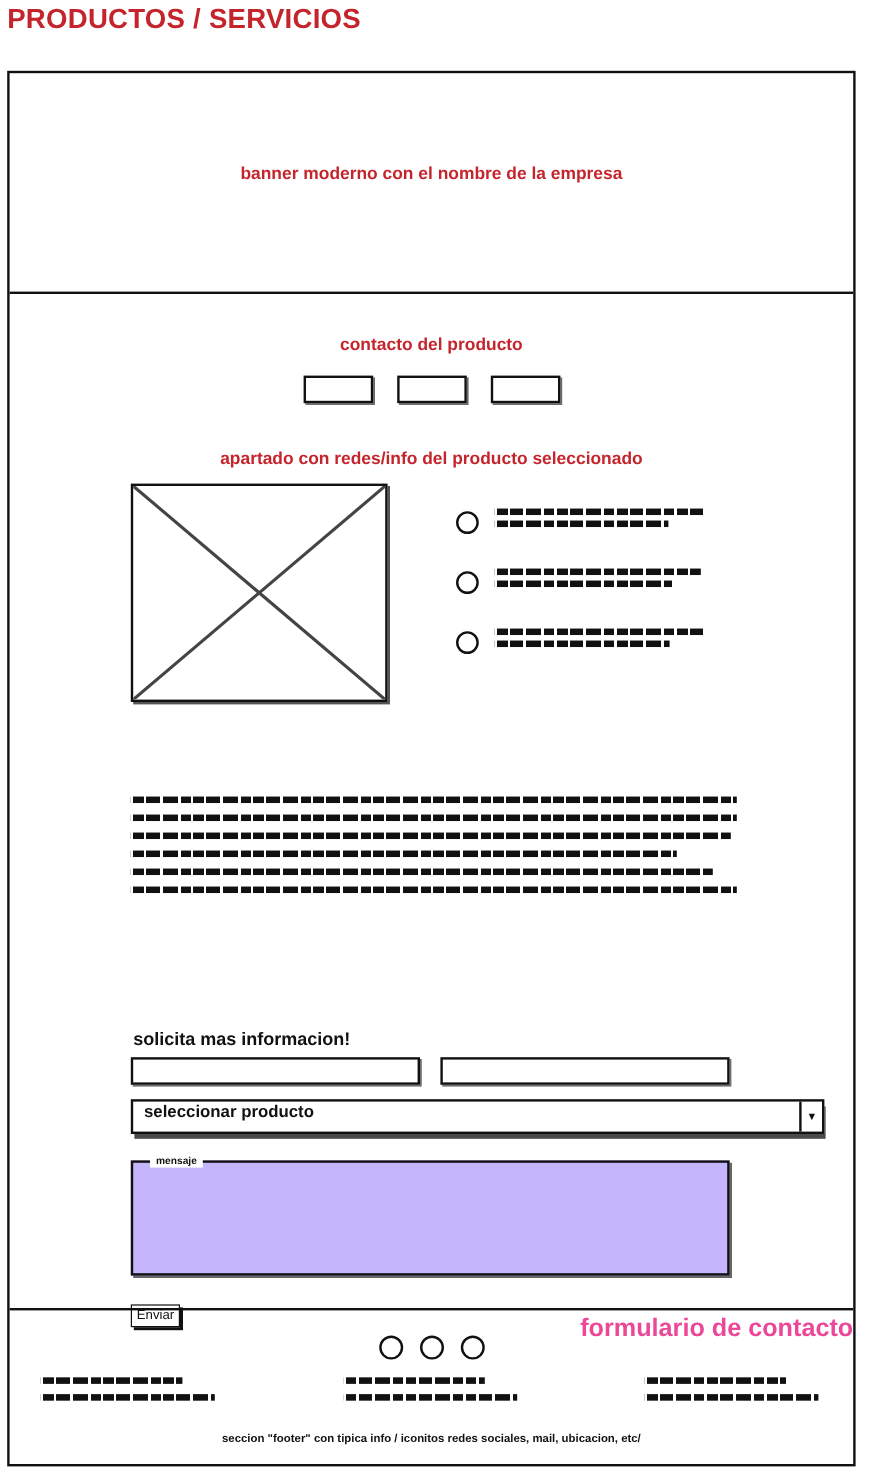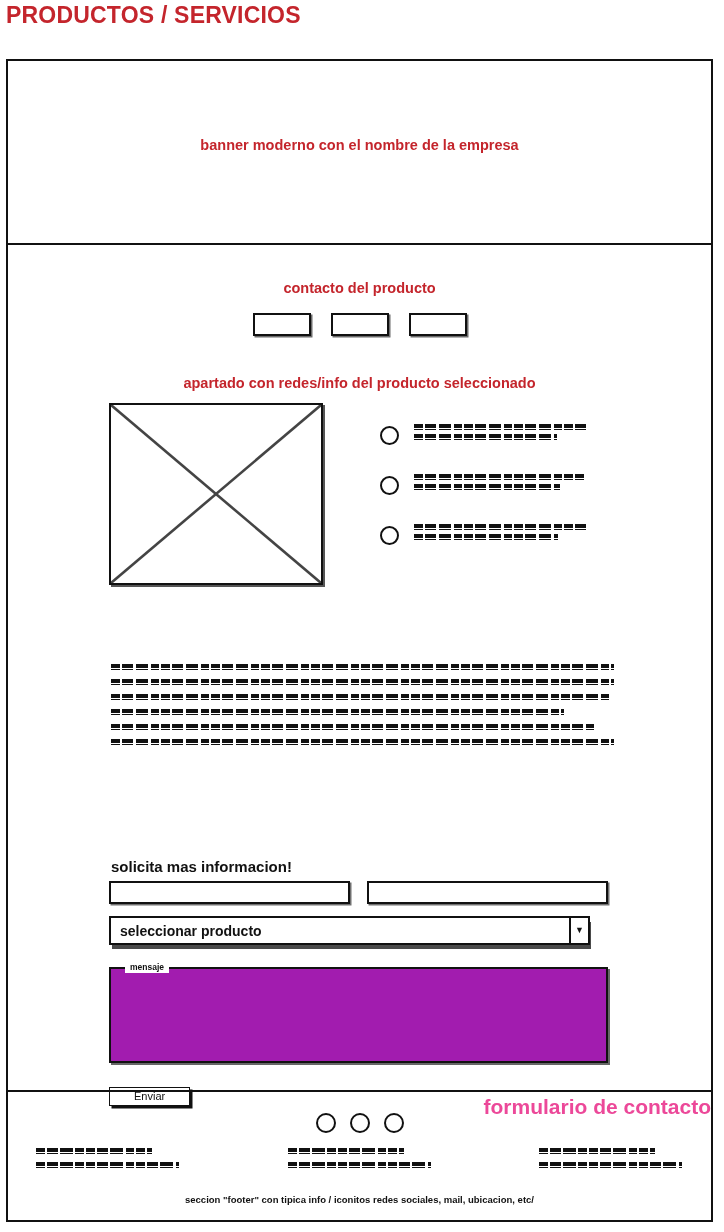--- a/index.html
+++ b/index.html
@@ -216,28 +216,27 @@
     border: 2px solid #111;
     box-sizing: border-box;
     background: #fff;
     box-shadow: 1.5px 1.5px 0 0 #707070;
   }
 
   .select-wrap {
     position: absolute;
     left: 101px;
     top: 855px;
-    width: 481px;
+    width: 578px;
     height: 29px;
     border: 2px solid #111;
     box-sizing: border-box;
     background: #fff;
     box-shadow: 2px 5px 0 -1px #4a4a4a;
     display: flex;
-    align-items: center;
   }
   .select-value {
     flex: 1 1 auto;
     padding-left: 9px;
     font-size: 14px;
     font-weight: 700;
     color: #111;
   }
   .select-arrow-box {
     flex: 0 0 auto;
@@ -254,40 +253,40 @@
 
   
   .textarea-field {
     position: absolute;
     left: 101px;
     top: 906px;
     width: 499px;
     height: 96px;
     box-sizing: border-box;
     border: 2px solid #111;
-    background: #a21caf;
+    background: #c4b5fd;
     box-shadow: 2px 2px 0 0 #666;
   }
   .textarea-legend {
     position: absolute;
     left: 14px;
     top: -7px;
     background: #fff;
     padding: 0 5px;
     font-size: 8.5px;
     font-weight: 700;
     color: #111;
     line-height: 11px;
   }
 
   .submit-button {
     position: absolute;
     left: 101px;
     top: 1026px;
-    padding: 2px 24px 3px;
+    padding: 2px 4px 3px;
     border: 1.5px solid #111;
     background: #fff;
     font-size: 11px;
     font-weight: 400;
     color: #111;
     box-shadow: 2.5px 2.5px 0 0 #111;
     box-sizing: border-box;
   }
 
   .form-caption {

